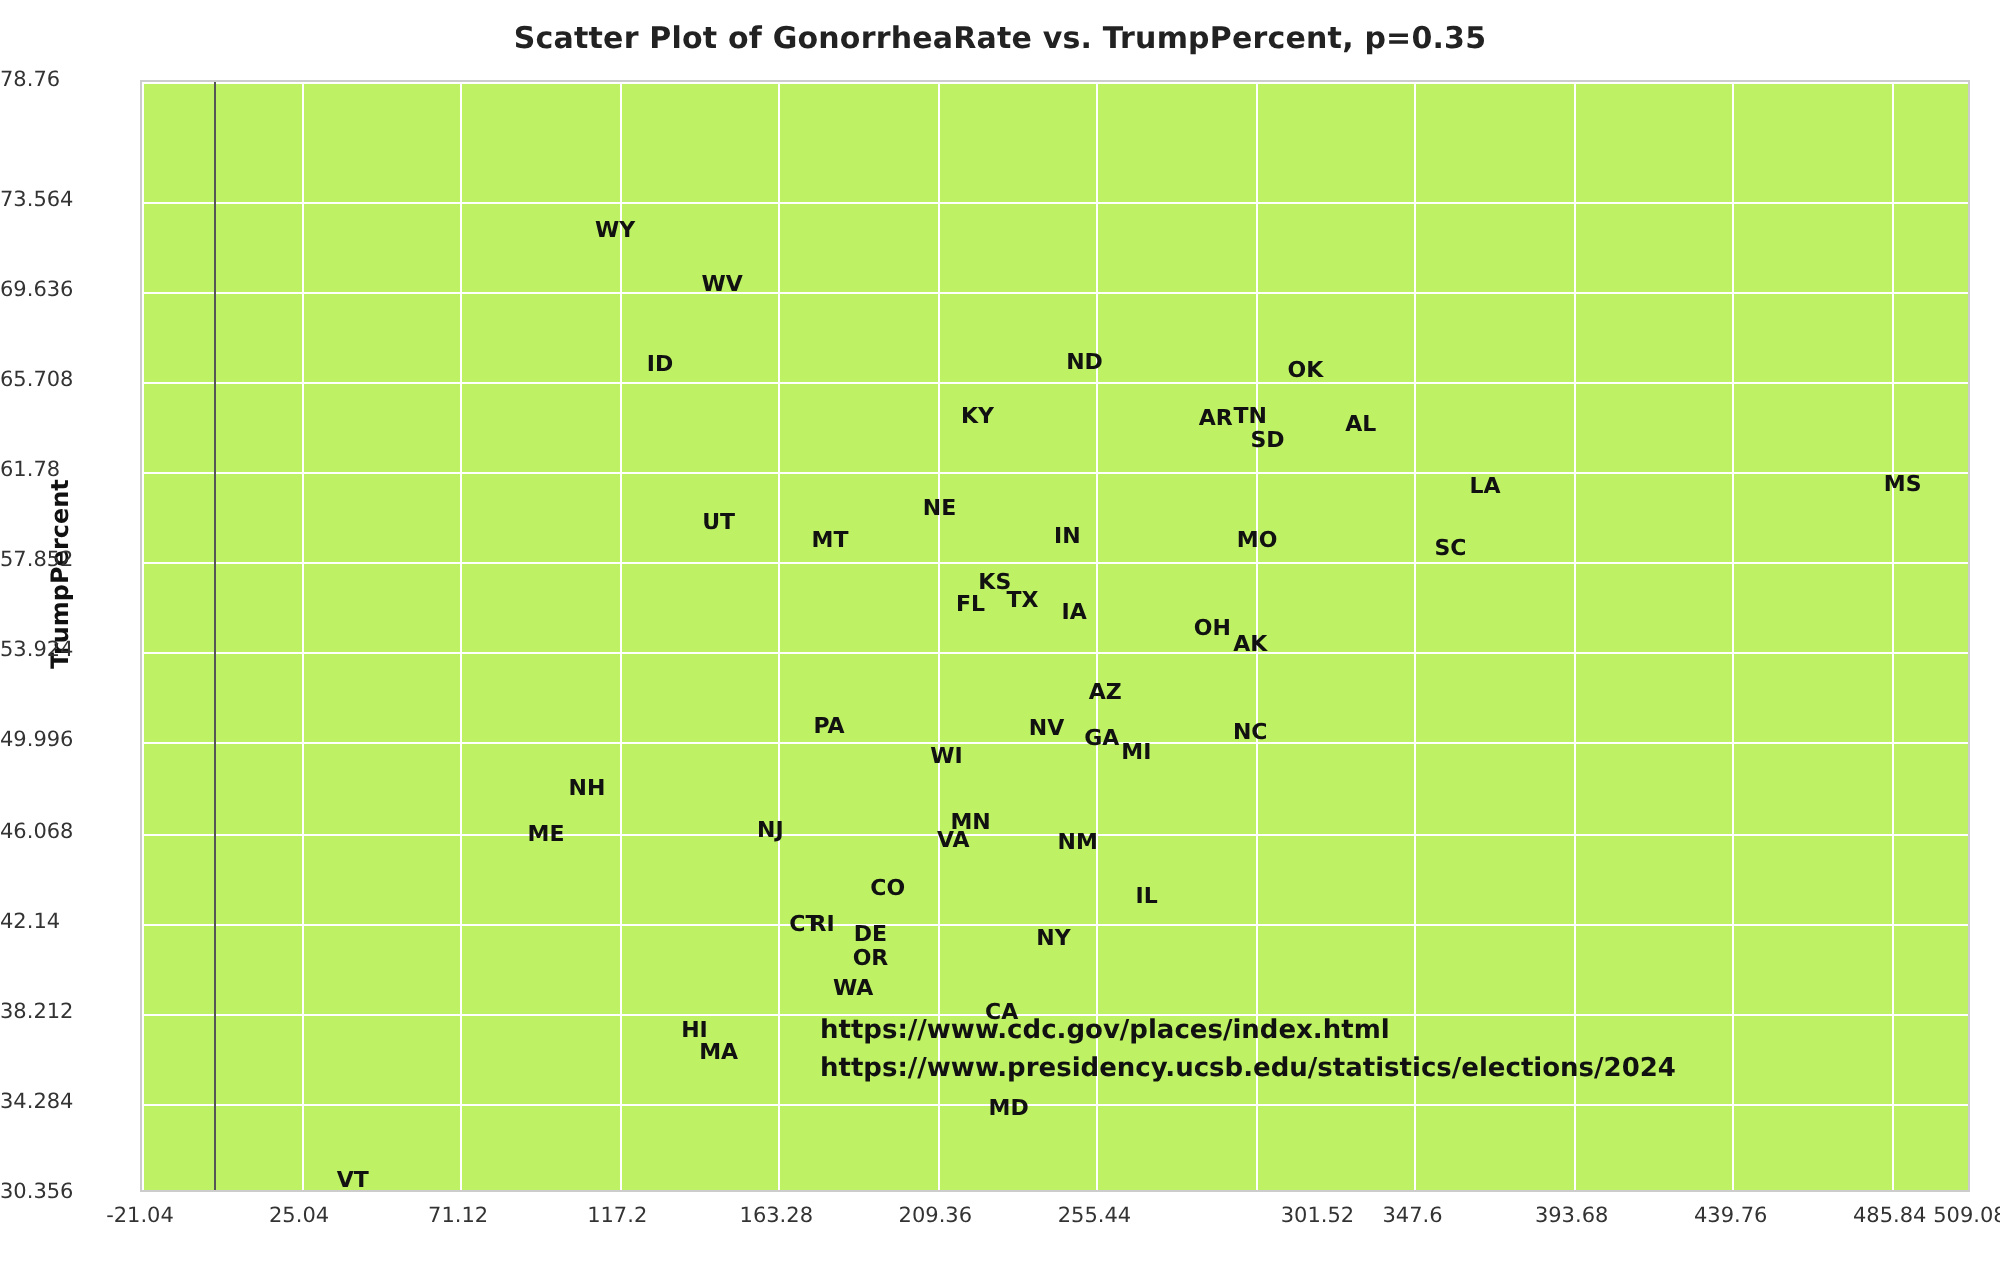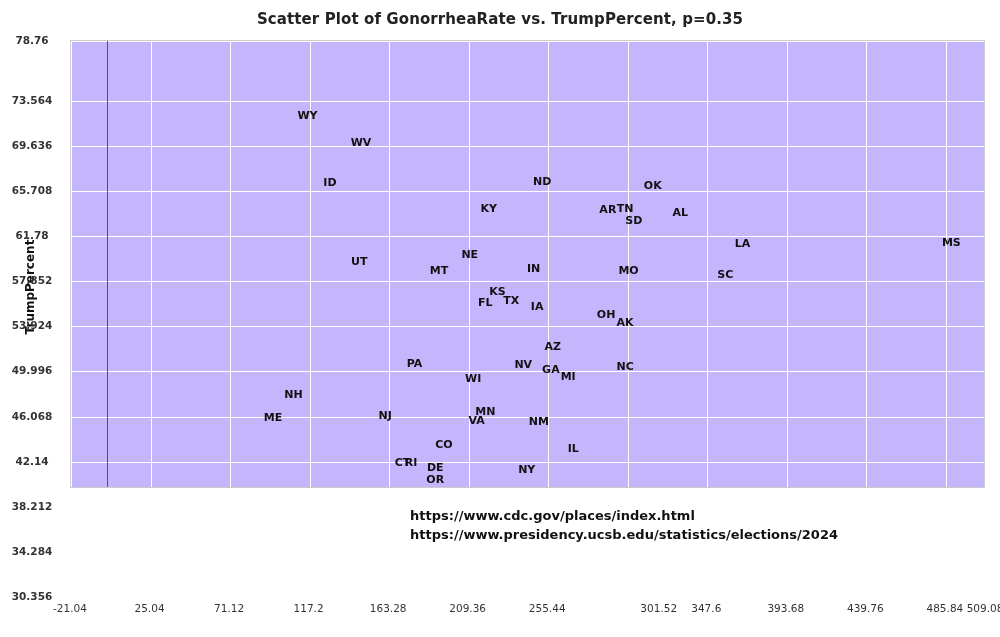--- a/index.html
+++ b/index.html
@@ -27,22 +27,22 @@
     font-size: 15px;
     font-weight: bold;
     color: #222222;
     letter-spacing: 0.1px;
   }
   #plot-area {
     position: absolute;
     left: 70px;
     top: 40px;
     width: 915px;
-    height: 448px;
-    background: #c4b5fd;
+    height: 556px;
+    background: #bef264;
     border: 1px solid #cccccc;
     box-sizing: border-box;
     overflow: hidden;
   }
   .gridline-v {
     position: absolute;
     top: 0;
     bottom: 0;
     width: 1px;
     background: #ffffff;
@@ -75,24 +75,23 @@
     font-size: 10.5px;
     color: #333333;
     text-align: center;
     transform: translateX(-50%);
     white-space: nowrap;
   }
   .tick-y {
     position: absolute;
     font-size: 10.5px;
     color: #333333;
-    text-align: center;
+    text-align: left;
     transform: translateY(-50%);
     white-space: nowrap;
-    font-weight: bold;
   }
   #xlabel {
     position: absolute;
     left: 70px;
     width: 915px;
     top: 614px;
     text-align: center;
     font-size: 12px;
     font-weight: bold;
     color: #111111;
@@ -160,21 +159,21 @@
       <div class="point-label" style="left: 536.863px; top: 168.394px;">AR</div>
       <div class="point-label" style="left: 554.123px; top: 167.246px;">TN</div>
       <div class="point-label" style="left: 609.356px; top: 170.692px;">AL</div>
       <div class="point-label" style="left: 562.753px; top: 178.732px;">SD</div>
       <div class="point-label" style="left: 417.767px; top: 167.246px;">KY</div>
       <div class="point-label" style="left: 880.341px; top: 200.557px;">MS</div>
       <div class="point-label" style="left: 671.492px; top: 201.706px;">LA</div>
       <div class="point-label" style="left: 654.232px; top: 232.72px;">SC</div>
       <div class="point-label" style="left: 288.315px; top: 220.084px;">UT</div>
       <div class="point-label" style="left: 398.781px; top: 213.192px;">NE</div>
-      <div class="point-label" style="left: 368px; top: 229.274px;">MT</div>
+      <div class="point-label" style="left: 344px; top: 229.274px;">MT</div>
       <div class="point-label" style="left: 462.644px; top: 226.976px;">IN</div>
       <div class="point-label" style="left: 557.575px; top: 229.274px;">MO</div>
       <div class="point-label" style="left: 426.397px; top: 249.95px;">KS</div>
       <div class="point-label" style="left: 440.205px; top: 259.139px;">TX</div>
       <div class="point-label" style="left: 414.315px; top: 261.436px;">FL</div>
       <div class="point-label" style="left: 466.096px; top: 264.882px;">IA</div>
       <div class="point-label" style="left: 535.137px; top: 272.923px;">OH</div>
       <div class="point-label" style="left: 554.123px; top: 280.964px;">AK</div>
       <div class="point-label" style="left: 481.63px; top: 305.086px;">AZ</div>
       <div class="point-label" style="left: 452.287px; top: 323.464px;">NV</div>

